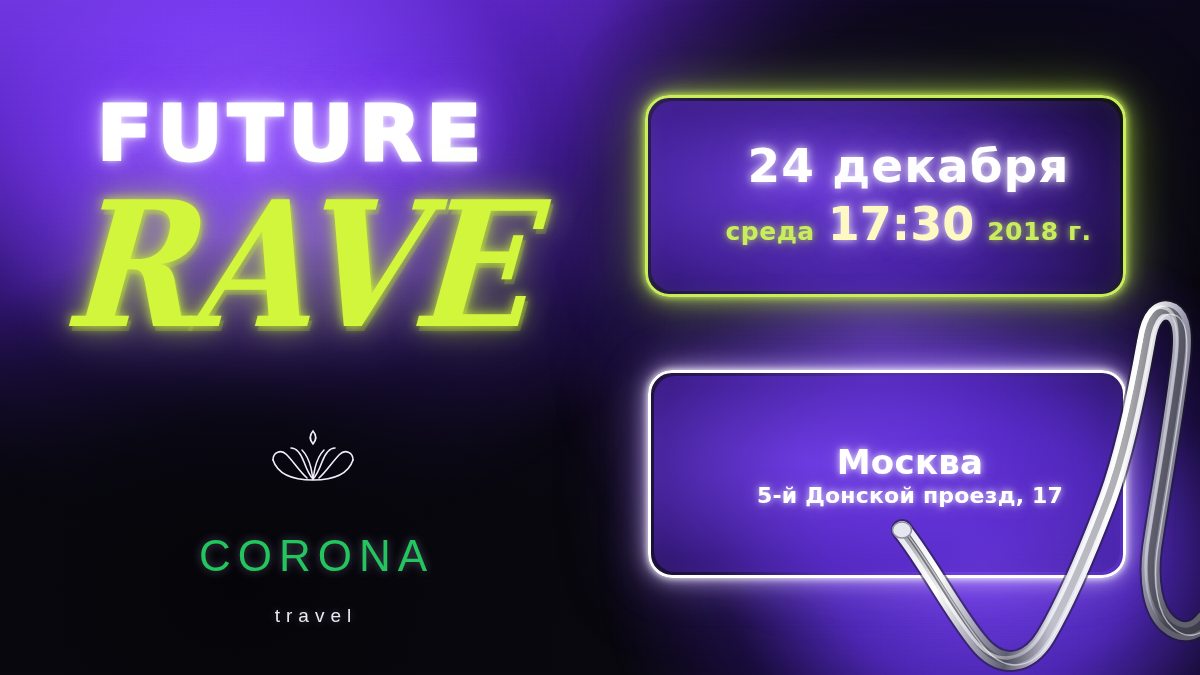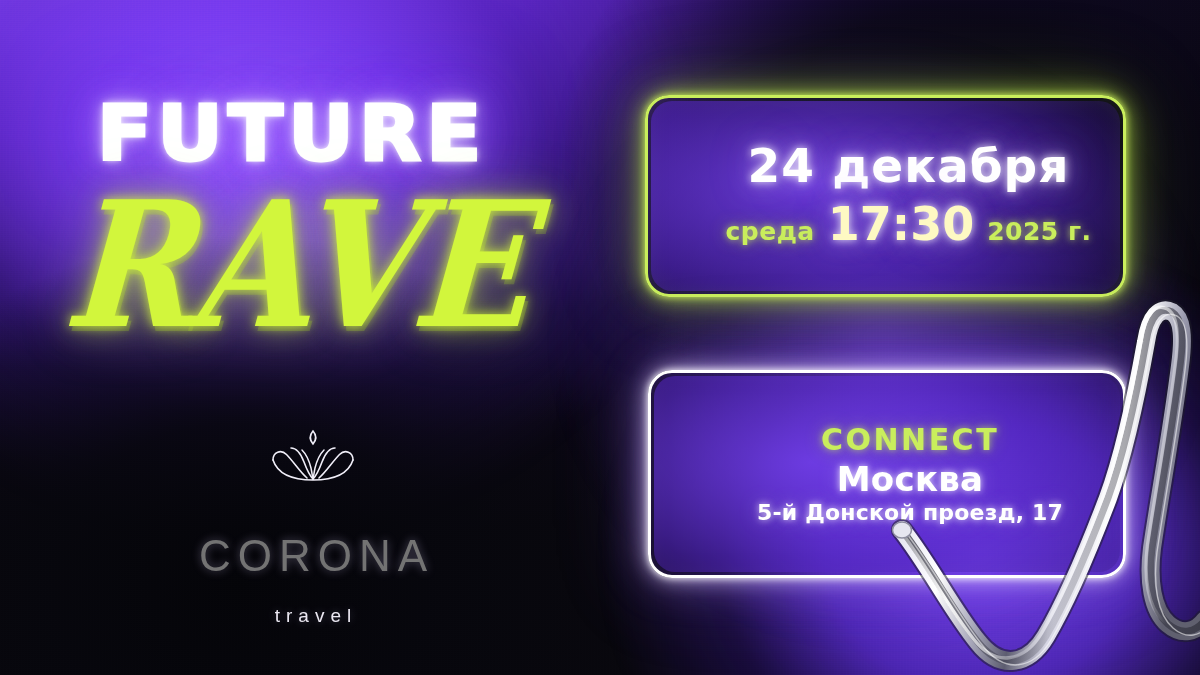--- a/index.html
+++ b/index.html
@@ -83,21 +83,21 @@
       0 0 54px rgba(168,226,40,.38),
       3px 4px 0 rgba(150,200,30,.25);
   }
 
   
   .logo{position:absolute;left:183px;top:428px;width:260px;text-align:center;}
   .logo-mark{display:block;margin:0 auto 8px;}
   .logo-word{
     font-family:"Liberation Sans",sans-serif;
     font-weight:400;font-size:44px;line-height:1;
-    letter-spacing:7px;color:#737373;
+    letter-spacing:7px;color:#22c55e;
     text-indent:7px;
     text-shadow:0 0 10px rgba(220,210,255,.35);
     margin-top:44px;
   }
   .logo-sub{
     margin-top:28px;
     font-family:"Liberation Sans",sans-serif;
     font-weight:400;font-size:19px;line-height:1;
     letter-spacing:6px;color:#ece9f3;
     text-indent:6px;
@@ -216,29 +216,28 @@
     </div>
   </div>
 
   <div class="neon-box" id="date-box">
     <div class="inner-glow"></div>
     <div class="content">
       <div class="date-line1">24 декабря</div>
       <div class="date-line2">
         <span class="weekday">среда</span>
         <span class="time">17:30</span>
-        <span class="yearlabel">2025 г.</span>
+        <span class="yearlabel">2018 г.</span>
       </div>
     </div>
   </div>
 
   <div class="neon-box" id="venue-box">
     <div class="inner-glow"></div>
     <div class="content">
-      <div class="venue-name">CONNECT</div>
       <div class="venue-city">Москва</div>
       <div class="venue-street">5-й Донской проезд, 17</div>
     </div>
   </div>
 
   <svg id="chrome-tube" viewBox="0 0 345 400" fill="none">
     <defs>
       <linearGradient id="chromeGrad" x1="0" y1="0" x2="1" y2="0.2">
         <stop offset="0%" stop-color="#6a6a7a"></stop>
         <stop offset="12%" stop-color="#e8e8f2"></stop>

